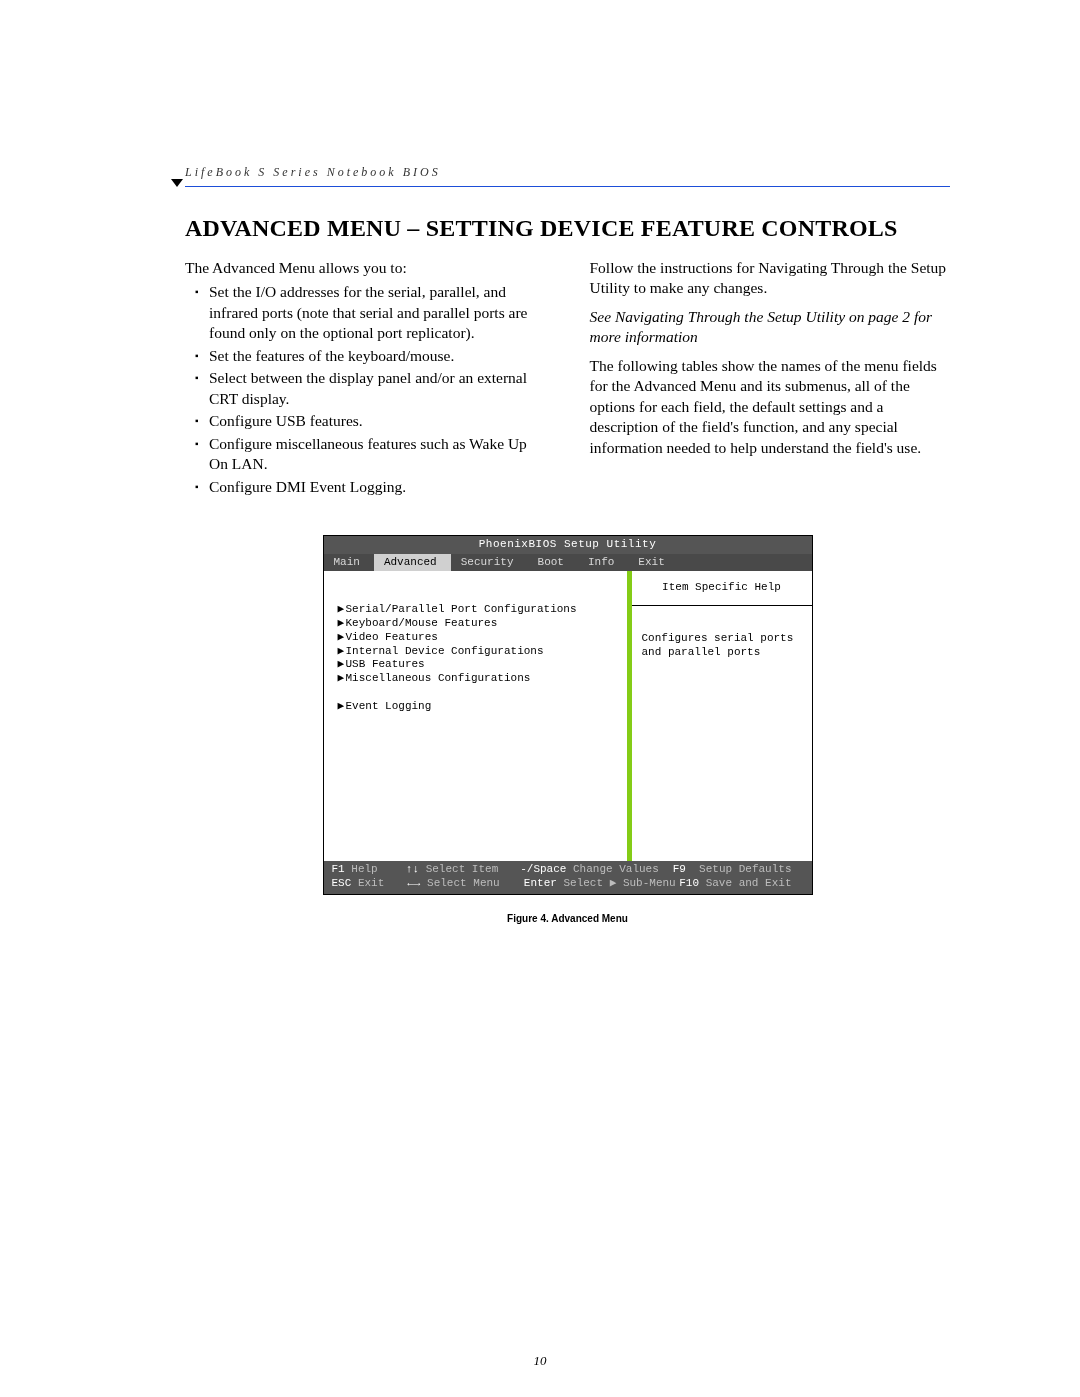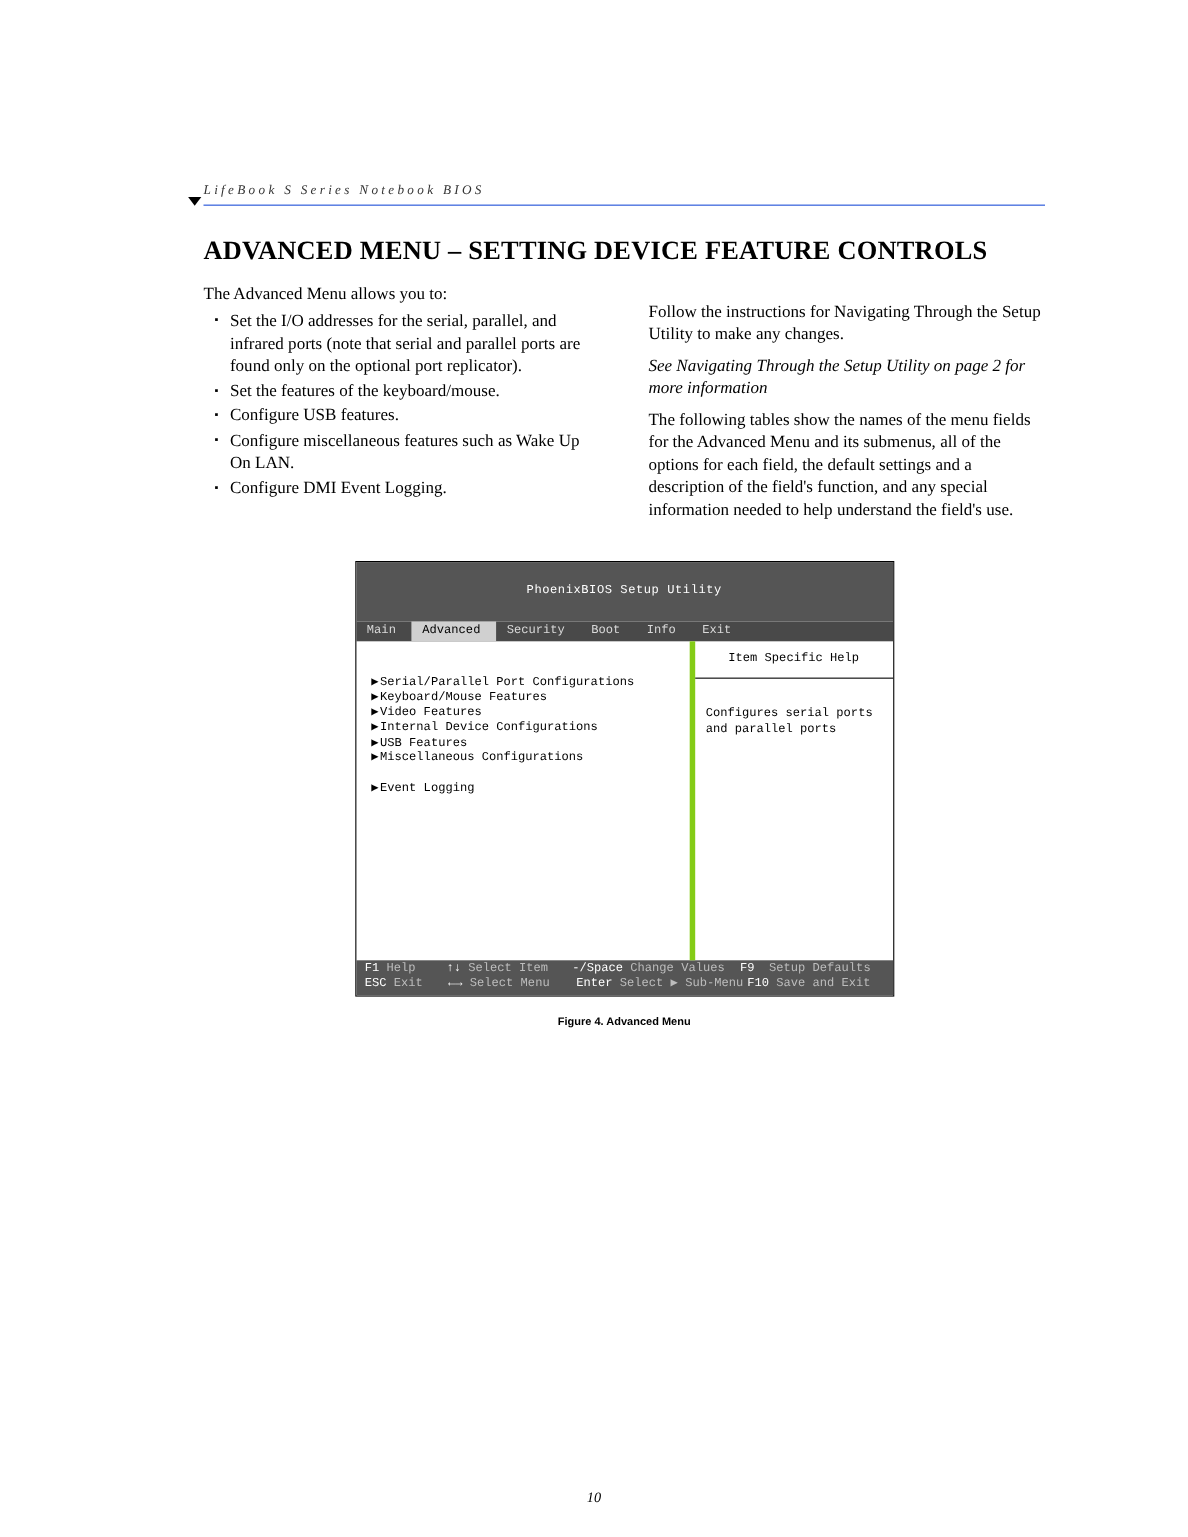--- a/index.html
+++ b/index.html
@@ -83,21 +83,21 @@
     font-size: 11px;
     color: #000;
     border: 1px solid #000;
     background: #fff;
     line-height: 1.25;
   }
   .bios-title {
     background: #555;
     color: #fff;
     text-align: center;
-    padding: 20px 0;
+    padding: 2px 0;
     letter-spacing: 0.5px;
   }
   .bios-tabs {
     display: flex;
     background: #494949;
     color: #d9d9d9;
   }
   .bios-tab {
     padding: 2px 14px 2px 10px;
   }
@@ -162,27 +162,28 @@
   <div class="running-head">LifeBook S Series Notebook BIOS</div>
 
   <h1 class="title">ADVANCED MENU – SETTING DEVICE FEATURE CONTROLS</h1>
 
   <div class="columns">
     <div class="col">
       <p class="intro">The Advanced Menu allows you to:</p>
       <ul class="bullets">
         <li>Set the I/O addresses for the serial, parallel, and infrared ports (note that serial and parallel ports are found only on the optional port replicator).</li>
         <li>Set the features of the keyboard/mouse.</li>
+        <li>Select between the display panel and/or an external CRT display.</li>
         <li>Configure USB features.</li>
         <li>Configure miscellaneous features such as Wake Up On LAN.</li>
         <li>Configure DMI Event Logging.</li>
       </ul>
     </div>
     <div class="col">
-      <p class="para" style="margin-top:16px">Follow the instructions for Navigating Through the Setup Utility to make any changes.</p>
+      <p class="para" style="margin-top:0">Follow the instructions for Navigating Through the Setup Utility to make any changes.</p>
       <span class="xref">See Navigating Through the Setup Utility on page 2 for more information</span>
       <p class="para">The following tables show the names of the menu fields for the Advanced Menu and its submenus, all of the options for each field, the default settings and a description of the field's function, and any special information needed to help understand the field's use.</p>
     </div>
   </div>
 
   <div class="bios-wrap">
     <div class="bios">
       <div class="bios-title">PhoenixBIOS Setup Utility</div>
       <div class="bios-tabs">
         <div class="bios-tab">Main</div>

